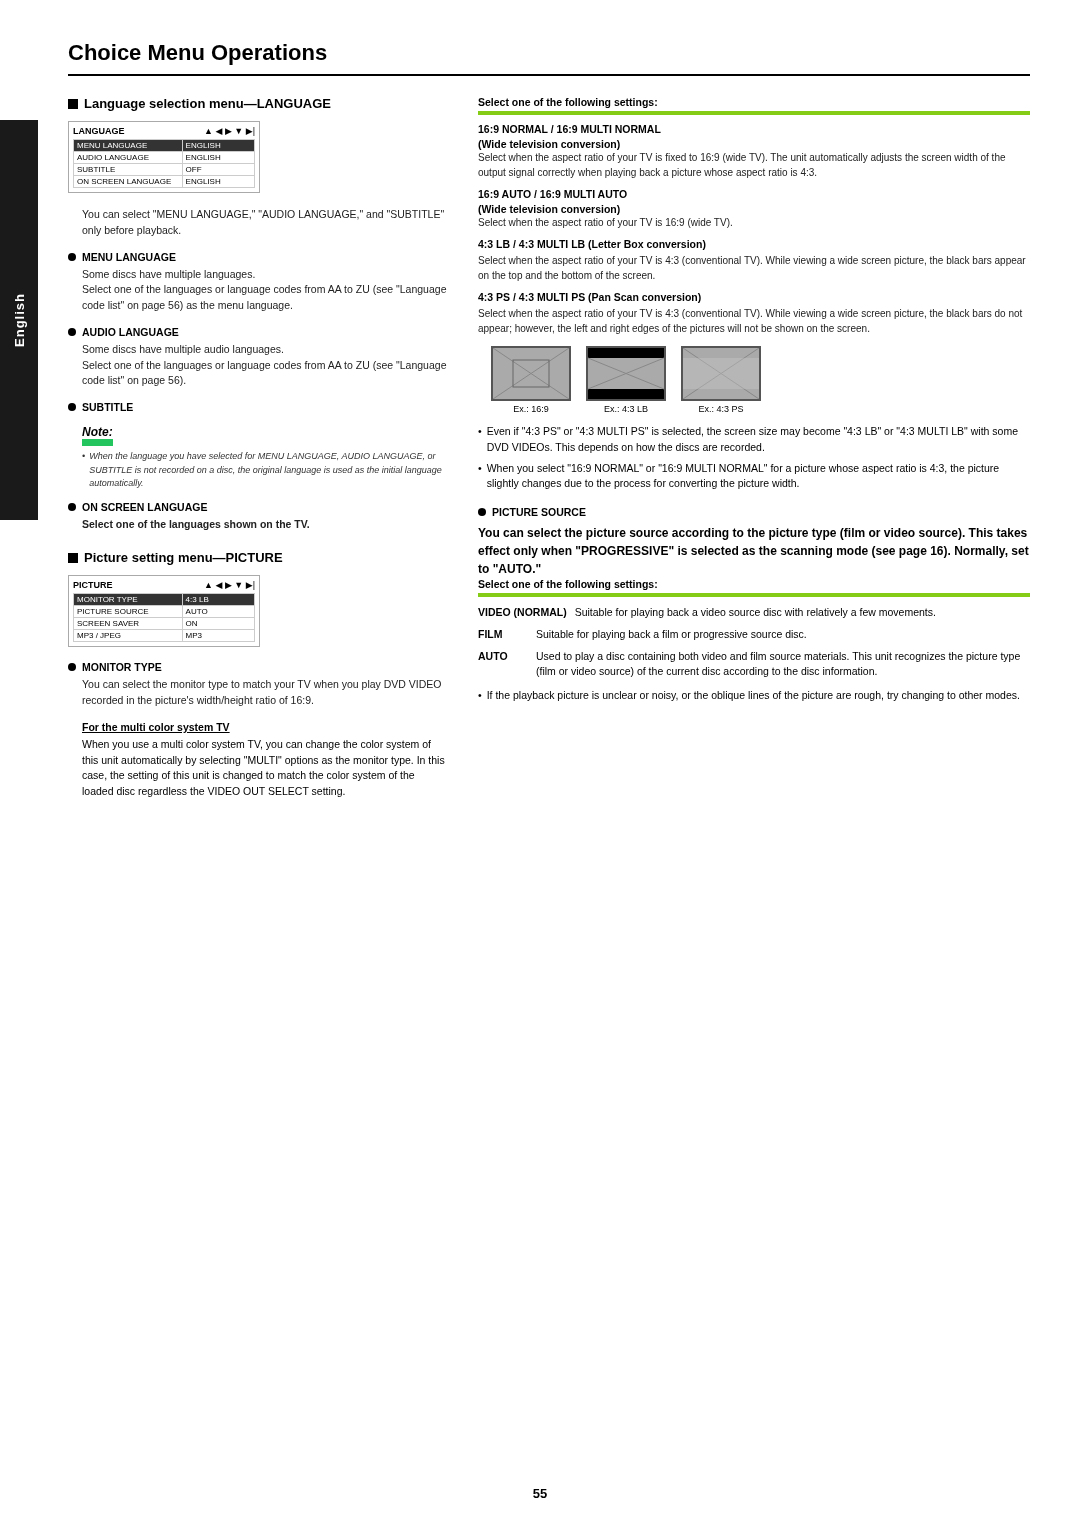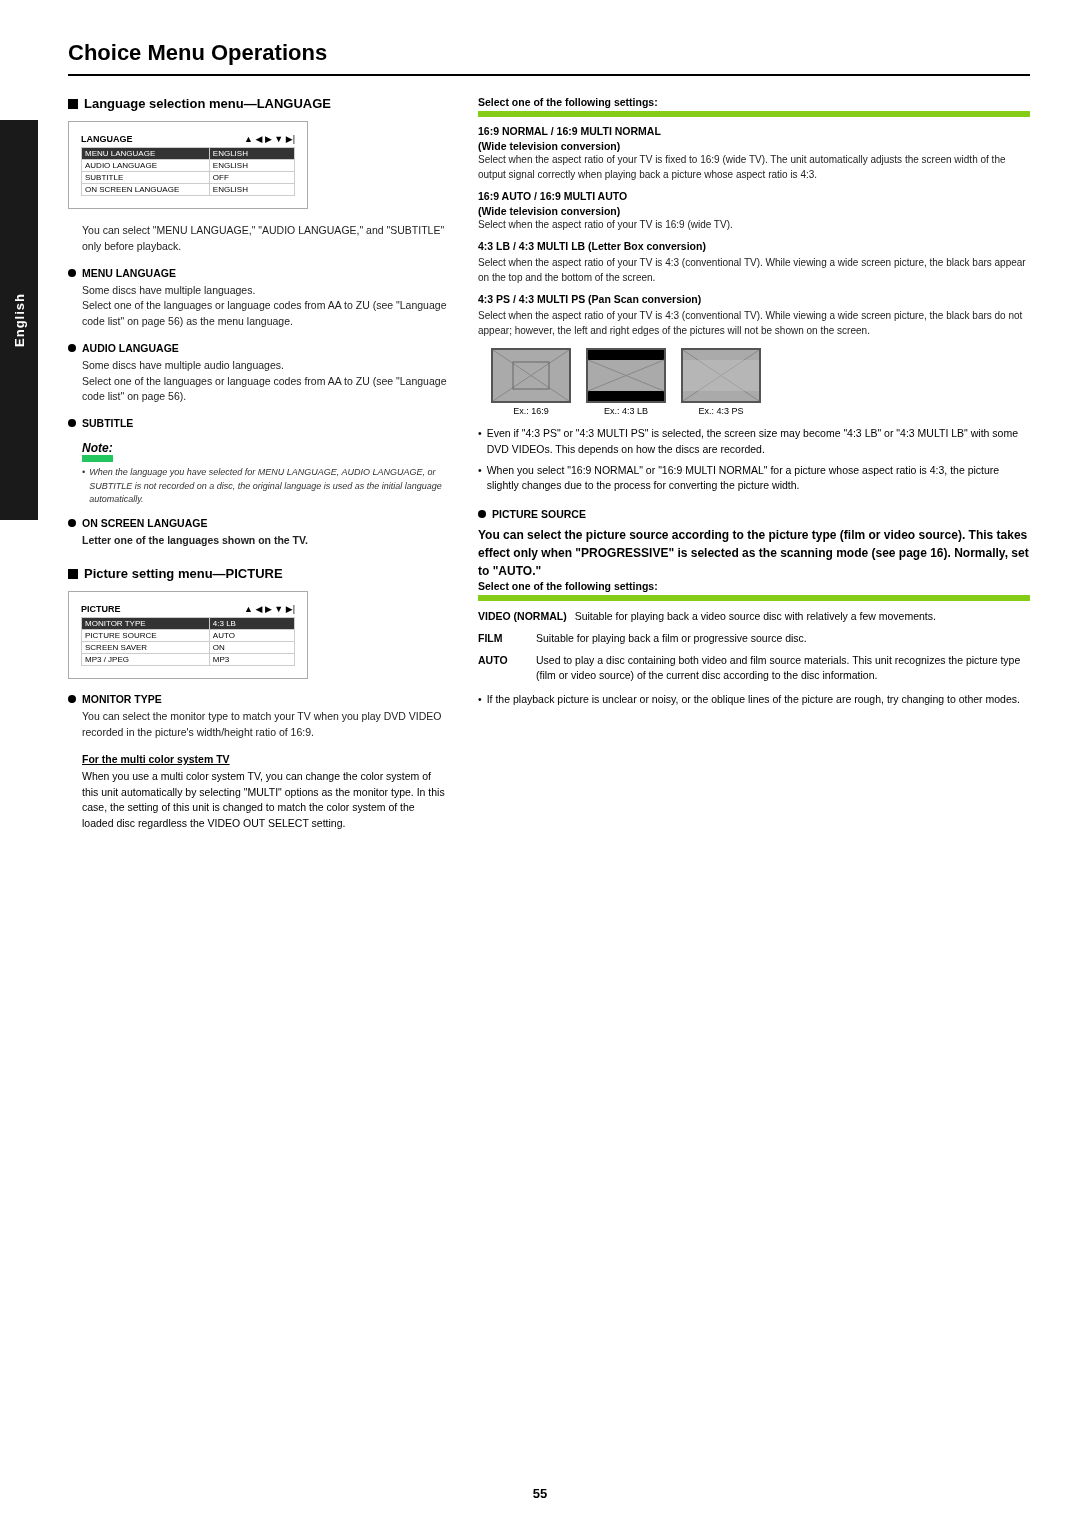--- a/index.html
+++ b/index.html
@@ -82,23 +82,23 @@
     .section-header .square-bullet {
       width: 10px;
       height: 10px;
       background: #000;
       flex-shrink: 0;
     }
 
     
     .menu-screenshot {
       border: 1px solid #aaa;
-      padding: 12px;
+      padding: 4px;
       margin-bottom: 14px;
-      width: 240px;
+      width: 192px;
       font-size: 9px;
     }
     .menu-screenshot .menu-title-bar {
       display: flex;
       justify-content: space-between;
       align-items: center;
       margin-bottom: 3px;
     }
     .menu-screenshot .menu-title {
       font-weight: bold;
@@ -183,21 +183,21 @@
     .bold-instruction {
       font-weight: bold;
       font-size: 10.5px;
       margin-top: 4px;
     }
 
     
     .right-section-title {
       font-weight: bold;
       font-size: 10.5px;
-      border-bottom: 6px solid #84cc16;
+      border-bottom: 4px solid #84cc16;
       padding-bottom: 3px;
       margin-bottom: 8px;
     }
     .sub-section-title {
       font-weight: bold;
       font-size: 10.5px;
       margin-bottom: 3px;
       margin-top: 8px;
     }
     .sub-section-content {
@@ -379,21 +379,21 @@
             <div class="note-bullet">When the language you have selected for MENU LANGUAGE, AUDIO LANGUAGE, or SUBTITLE is not recorded on a disc, the original language is used as the initial language automatically.</div>
           </div>
         </div>
 
         <div class="bullet-section">
           <div class="bullet-header">
             <div class="bullet-dot"></div>
             <span>ON SCREEN LANGUAGE</span>
           </div>
           <div class="bullet-content">
-            <p class="bold-instruction">Letter one of the languages shown on the TV.</p>
+            <p class="bold-instruction">Select one of the languages shown on the TV.</p>
           </div>
         </div>
 
         <div class="section-header" style="margin-top:18px;">
           <div class="square-bullet"></div>
           <span>Picture setting menu—PICTURE</span>
         </div>
 
         <div class="menu-screenshot">
           <div class="menu-title-bar">

